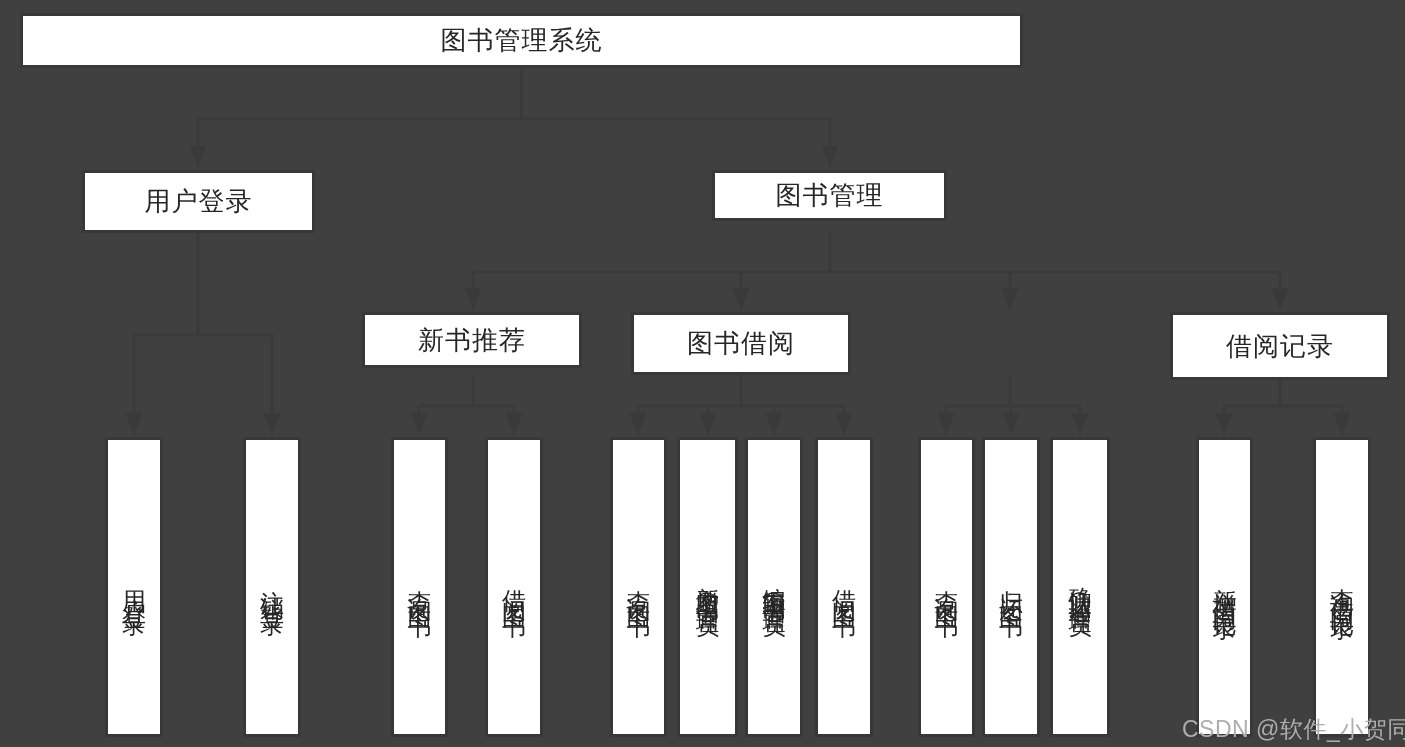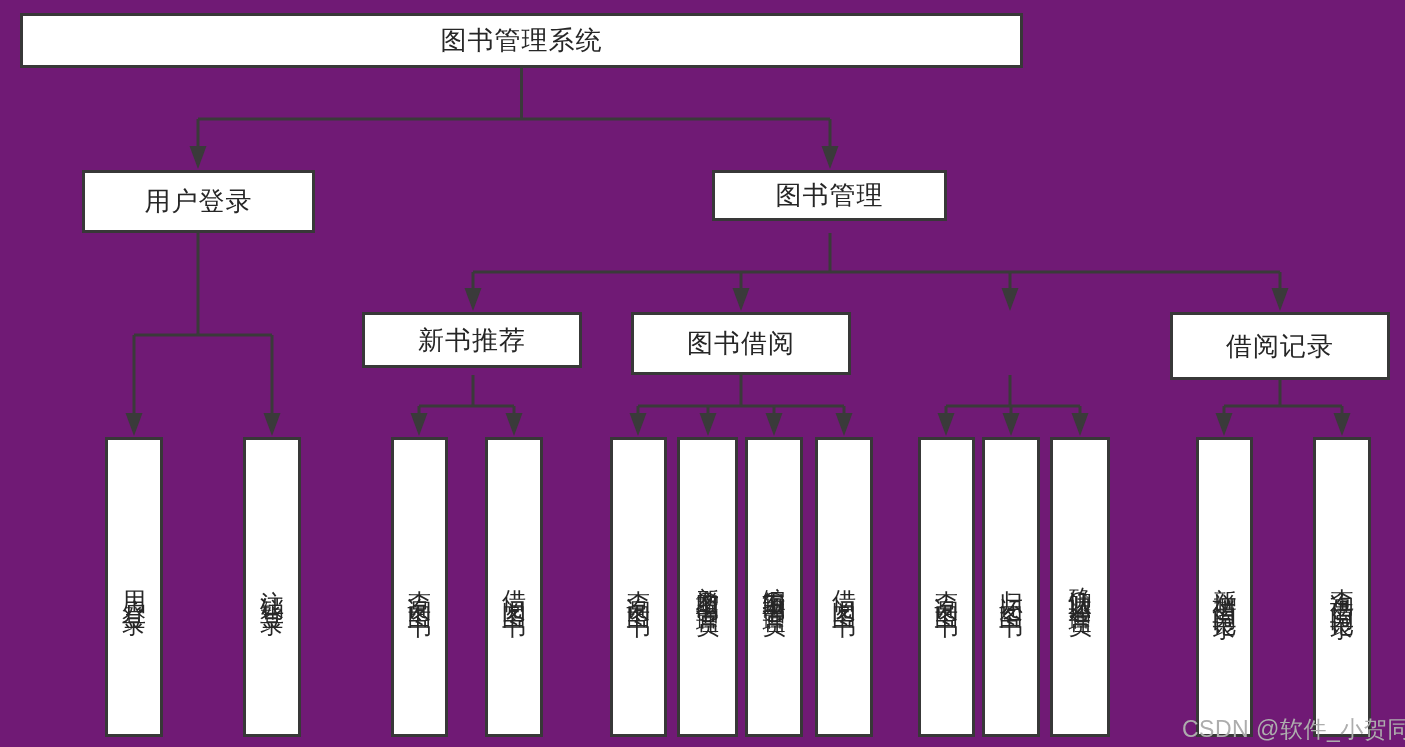--- a/index.html
+++ b/index.html
@@ -1,18 +1,18 @@
 <!DOCTYPE html>
 <html><head>
 <meta charset="utf-8">
 <style>
   html, body { margin: 0; padding: 0; background: #ffffff; }
   body { width: 1405px; height: 747px; overflow: hidden; }
   .stage {
-    position: relative; width: 1405px; height: 747px; background: #701a75;
+    position: relative; width: 1405px; height: 747px; background: #404040;
     font-family: "Liberation Sans", "DejaVu Sans", sans-serif;
     color: #262626;
   }
   .connector-layer { position: absolute; left: 0; top: 0; z-index: 1; }
   .node {
     position: absolute; box-sizing: border-box; background: #ffffff;
     border: 3px solid #383838; z-index: 2;
     display: flex; align-items: center; justify-content: center;
   }
   .hbox { font-size: 26px; letter-spacing: 1px; }

